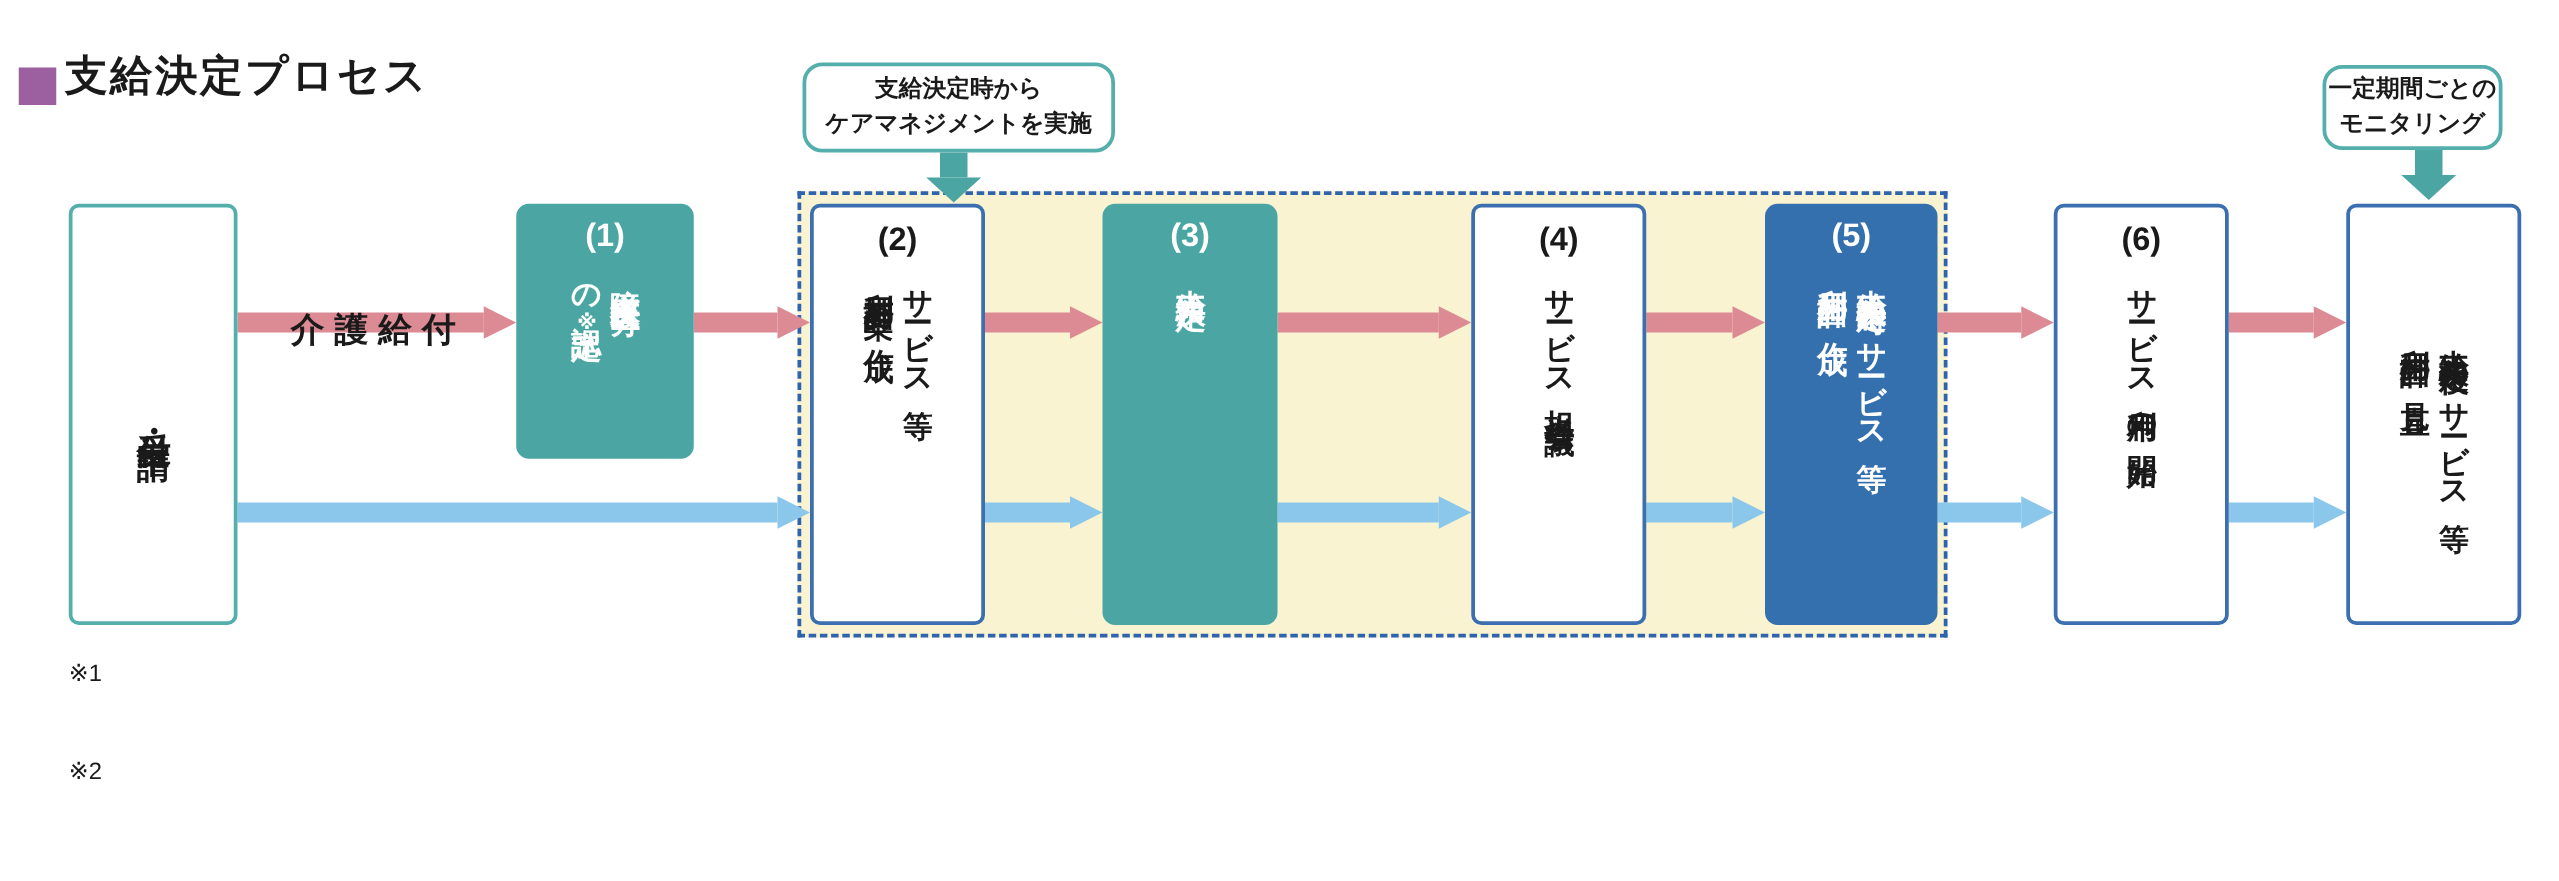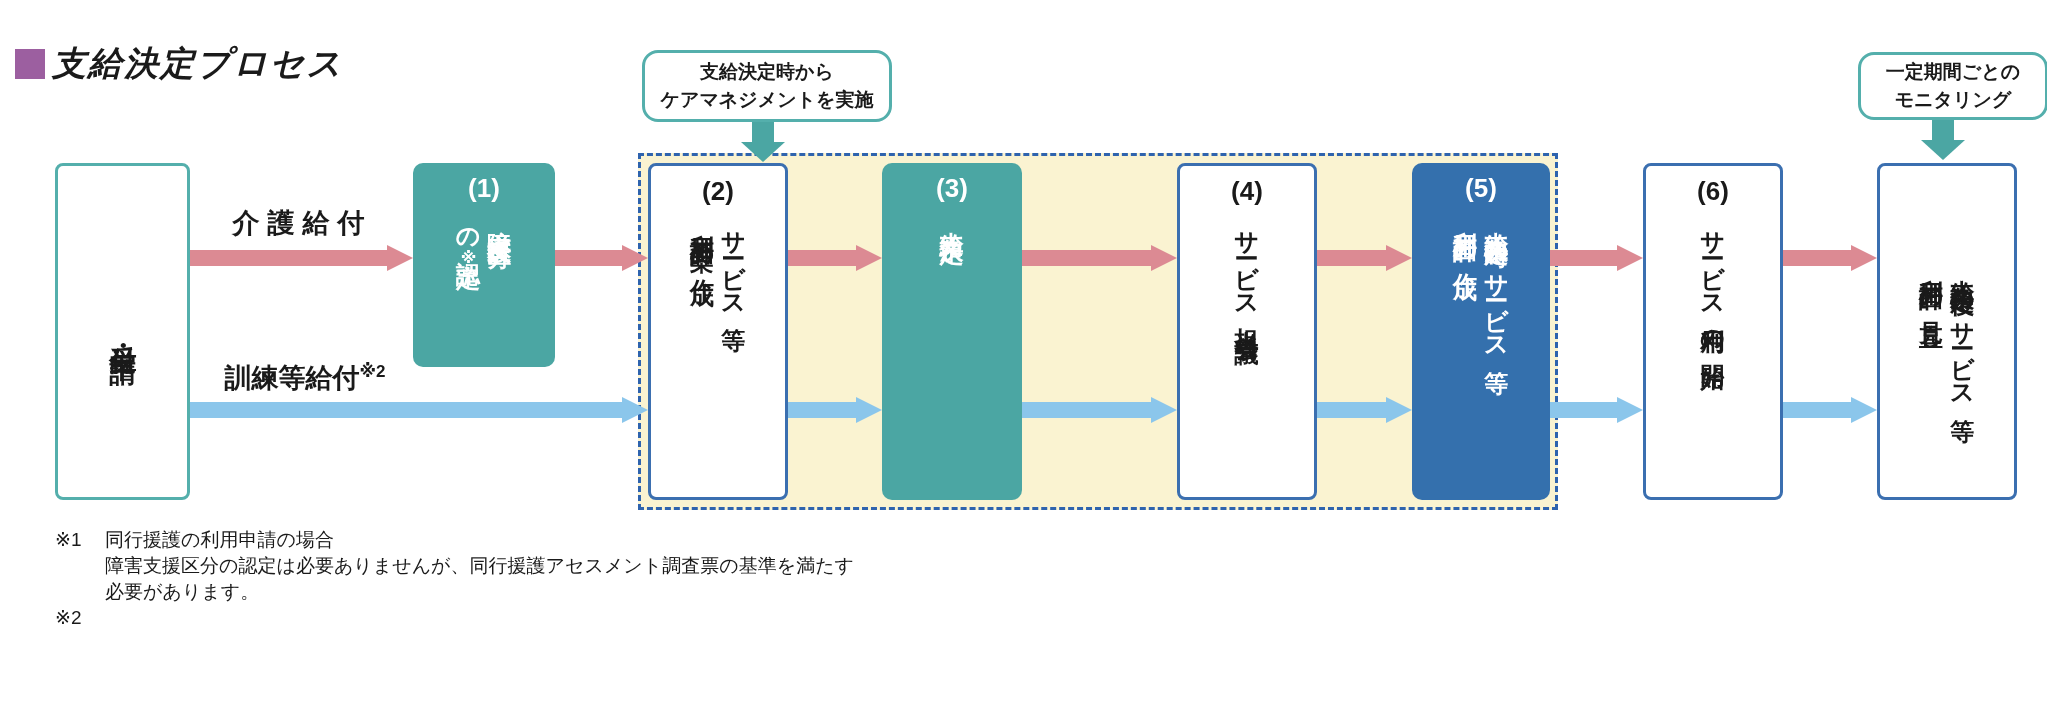--- a/index.html
+++ b/index.html
@@ -13,21 +13,21 @@
     --dash:#2E63AE;
     --purple:#9C5FA0;
     --ink:#1A1A1A;
   }
   *{box-sizing:border-box;}
   html,body{margin:0;padding:0;background:#fff;}
   body{font-family:"Liberation Sans","DejaVu Sans",sans-serif;color:var(--ink);}
   .stage{position:relative;width:2047px;height:705px;background:#fff;overflow:hidden;}
 
   
-  .title-row{position:absolute;left:15px;top:44px;height:40px;display:flex;align-items:center;z-index:5;font-style:italic;}
+  .title-row{position:absolute;left:15px;top:44px;height:40px;display:flex;align-items:flex-end;z-index:5;}
   .title-square{width:30px;height:30px;background:var(--purple);}
   .title-text{margin:0 0 0 7px;font-size:34px;font-weight:700;letter-spacing:2px;}
 
   
   .callout{position:absolute;border:3px solid var(--teal-border);border-radius:16px;background:#fff;
            display:flex;align-items:center;justify-content:center;text-align:center;z-index:5;}
   .callout span{font-size:19px;font-weight:700;line-height:1.45;white-space:pre-line;}
 
   
   .varrow{position:absolute;width:44px;z-index:4;}
@@ -56,21 +56,21 @@
   .harrow.pink{background:var(--pink);}
   .harrow.blue{background:var(--lblue);}
   .harrow::after{content:"";position:absolute;right:-26px;top:50%;transform:translateY(-50%);
                  width:0;height:0;border-top:13px solid transparent;border-bottom:13px solid transparent;}
   .harrow.pink::after{border-left:26px solid var(--pink);}
   .harrow.blue::after{border-left:26px solid var(--lblue);}
 
   
   .flow-label{position:absolute;z-index:4;text-align:center;font-size:27px;font-weight:700;}
   .flow-label .sup{font-size:17px;vertical-align:super;font-weight:700;}
-  .label-kaigo{letter-spacing:8px;}
+  .label-kaigo{letter-spacing:8px;margin-top:41px;}
 
   
   .footnote{position:absolute;left:55px;display:flex;z-index:5;}
   .footnote .marker{width:50px;flex:none;font-size:19px;line-height:26px;}
   .footnote .ftext{font-size:19px;line-height:26px;white-space:pre-line;}
 </style>
 </head>
 <body>
 
 <div class="stage">
@@ -82,21 +82,21 @@
 
   <div class="callout" style="left:642px;top:50px;width:250px;height:72px">
     <span>支給決定時から
 ケアマネジメントを実施</span>
   </div>
   <div class="varrow" style="left:741px;top:122px">
     <div class="shaft"></div>
     <div class="head"></div>
   </div>
 
-  <div class="callout" style="left:1858px;top:52px;width:190px;height:68px">
+  <div class="callout" style="left:1858px;top:52px;width:144px;height:68px">
     <span>一定期間ごとの
 モニタリング</span>
   </div>
   <div class="varrow" style="left:1921px;top:120px">
     <div class="shaft"></div>
     <div class="head"></div>
   </div>
 
   <div class="panel"></div>
 
@@ -151,27 +151,21 @@
   <div class="harrow pink" style="left:1783px;top:250px;width:68px"></div>
 
   <div class="harrow blue" style="left:190px;top:402px;width:432px"></div>
   <div class="harrow blue" style="left:788px;top:402px;width:68px"></div>
   <div class="harrow blue" style="left:1022px;top:402px;width:129px"></div>
   <div class="harrow blue" style="left:1317px;top:402px;width:69px"></div>
   <div class="harrow blue" style="left:1550px;top:402px;width:67px"></div>
   <div class="harrow blue" style="left:1783px;top:402px;width:68px"></div>
 
   <div class="flow-label label-kaigo" style="left:195px;top:205px;width:215px">介護給付</div>
-  <div class="flow-label" style="left:195px;top:360px;width:220px">
-    <span>訓練等給付</span><span class="sup">※2</span>
-  </div>
 
   <div class="footnote" style="top:527px;width:1500px">
     <div class="marker">※1</div>
-    <div class="ftext">同行援護の利用申請の場合
-障害支援区分の認定は必要ありませんが、同行援護アセスメント調査票の基準を満たす
-必要があります。</div>
   </div>
   <div class="footnote" style="top:605px;width:1500px">
     <div class="marker">※2</div>
   </div>
 
 </div>
 
 </body></html>

